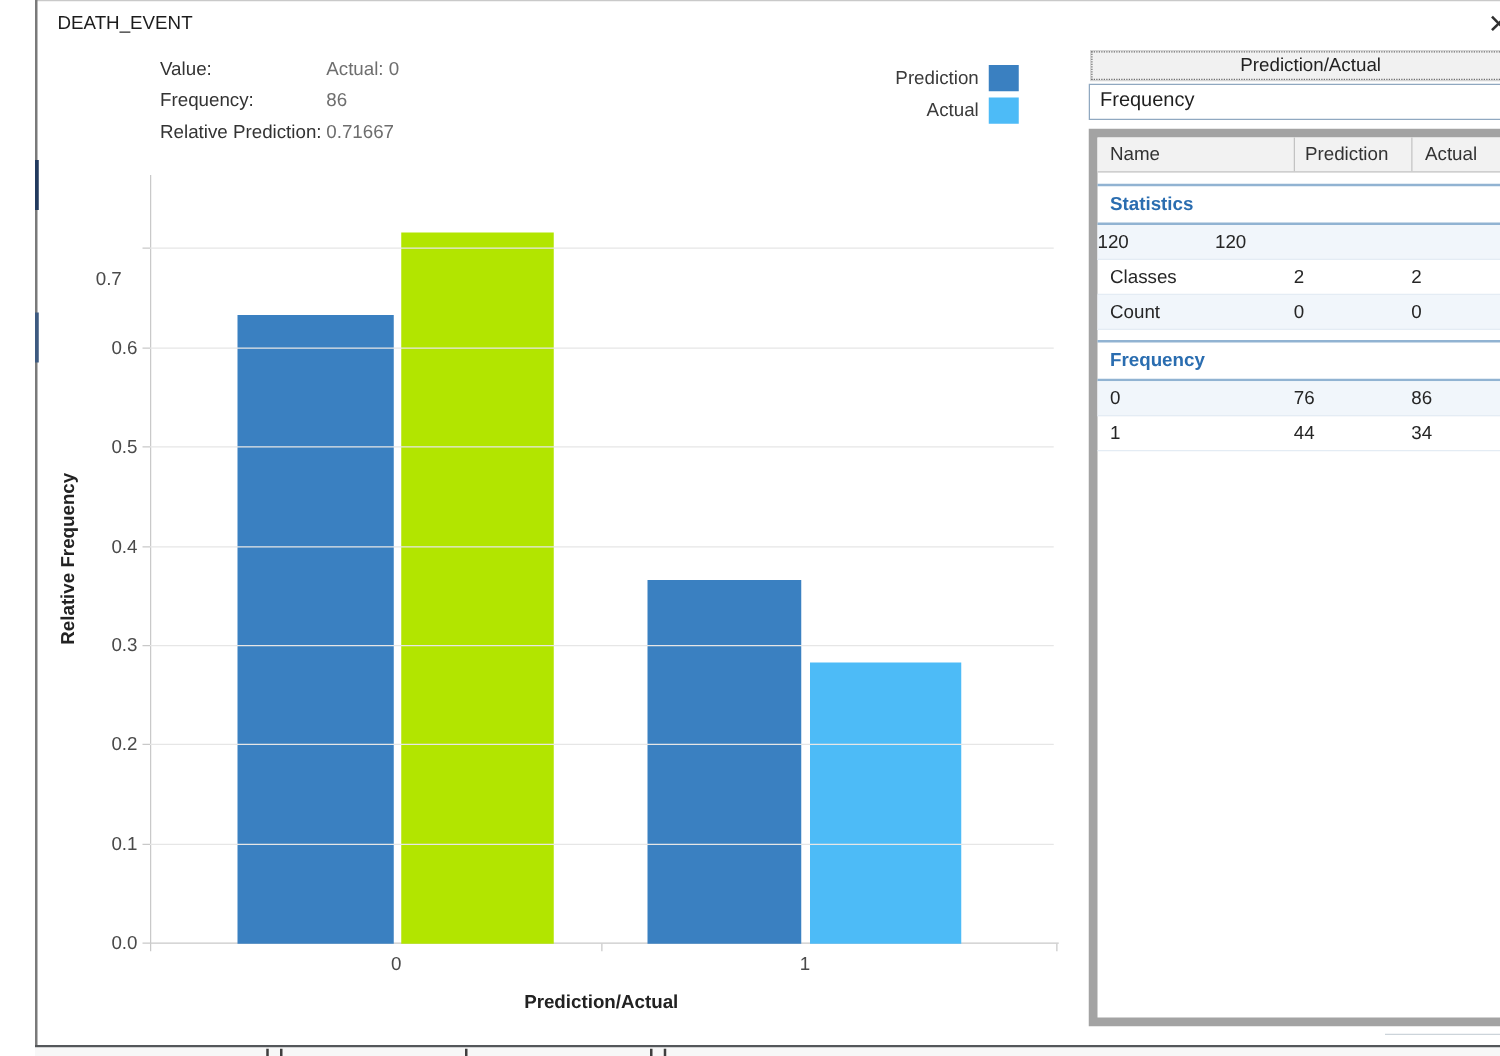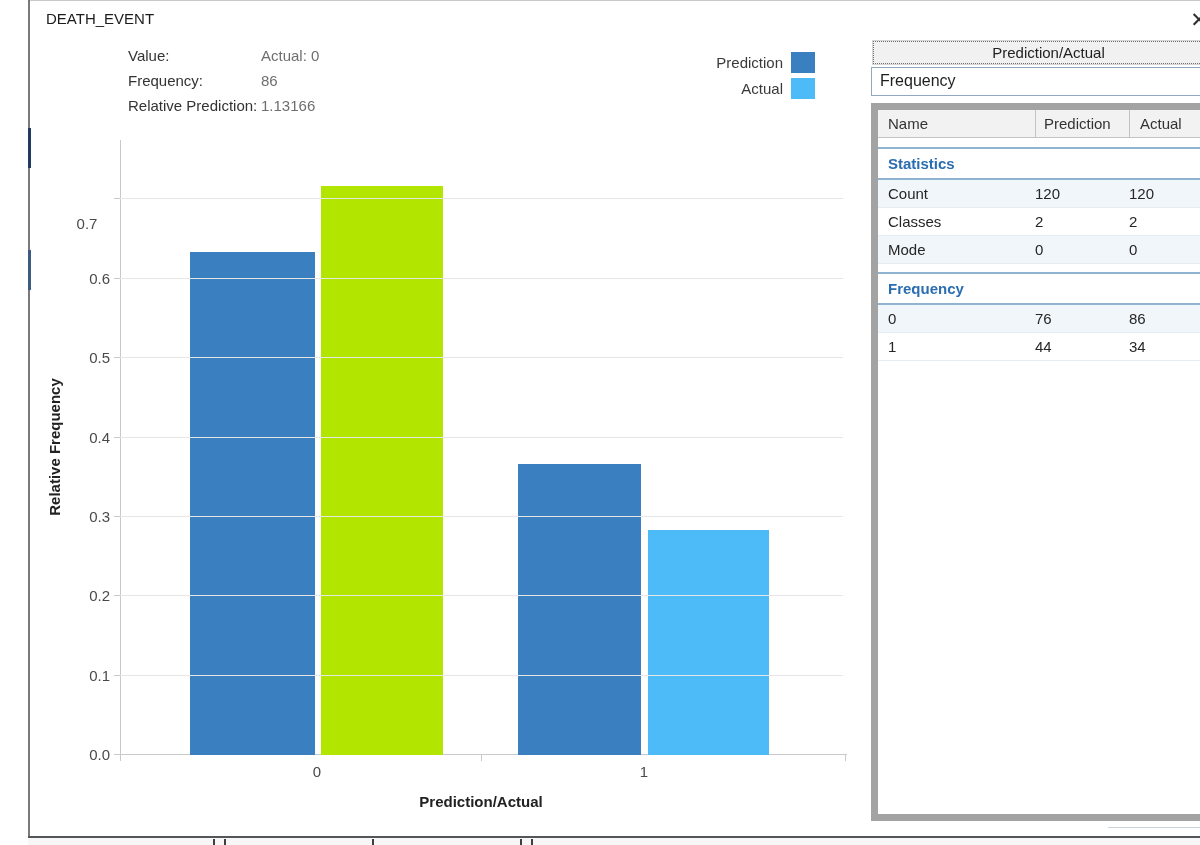--- a/index.html
+++ b/index.html
@@ -75,21 +75,21 @@
     <div class="abs tip-row" style="top:47px;">
       <div class="tip-label">Value:</div>
       <div class="tip-value">Actual: 0</div>
     </div>
     <div class="abs tip-row" style="top:72px;">
       <div class="tip-label">Frequency:</div>
       <div class="tip-value">86</div>
     </div>
     <div class="abs tip-row" style="top:97px;">
       <div class="tip-label">Relative Prediction:</div>
-      <div class="tip-value">1.13166</div>
+      <div class="tip-value">0.71667</div>
     </div>
   </div>
 
   <div>
     <div class="abs legend-text" style="left:640px;top:53px;">Prediction</div>
     <div class="abs legend-swatch" style="left: 763px; top: 52px; background: rgb(58, 128, 193);"></div>
     <div class="abs legend-text" style="left:640px;top:79px;">Actual</div>
     <div class="abs legend-swatch" style="left: 763px; top: 78px; background: rgb(77, 187, 247);"></div>
   </div>
 
@@ -147,31 +147,30 @@
   <div class="abs dtable">
     <div class="thead">
       <div class="th-name">Name</div>
       <div class="th-pred">Prediction</div>
       <div class="th-act">Actual</div>
     </div>
     <div class="tgap1"></div>
 
     <div class="section-title">Statistics</div>
     <div class="trow alt">
-      <div class="td-name">Count</div>
       <div class="td-pred">120</div>
       <div class="td-act">120</div>
     </div>
     <div class="trow">
       <div class="td-name">Classes</div>
       <div class="td-pred">2</div>
       <div class="td-act">2</div>
     </div>
     <div class="trow alt">
-      <div class="td-name">Mode</div>
+      <div class="td-name">Count</div>
       <div class="td-pred">0</div>
       <div class="td-act">0</div>
     </div>
     <div class="tgap2"></div>
 
     <div class="section-title">Frequency</div>
     <div class="trow alt">
       <div class="td-name">0</div>
       <div class="td-pred">76</div>
       <div class="td-act">86</div>

